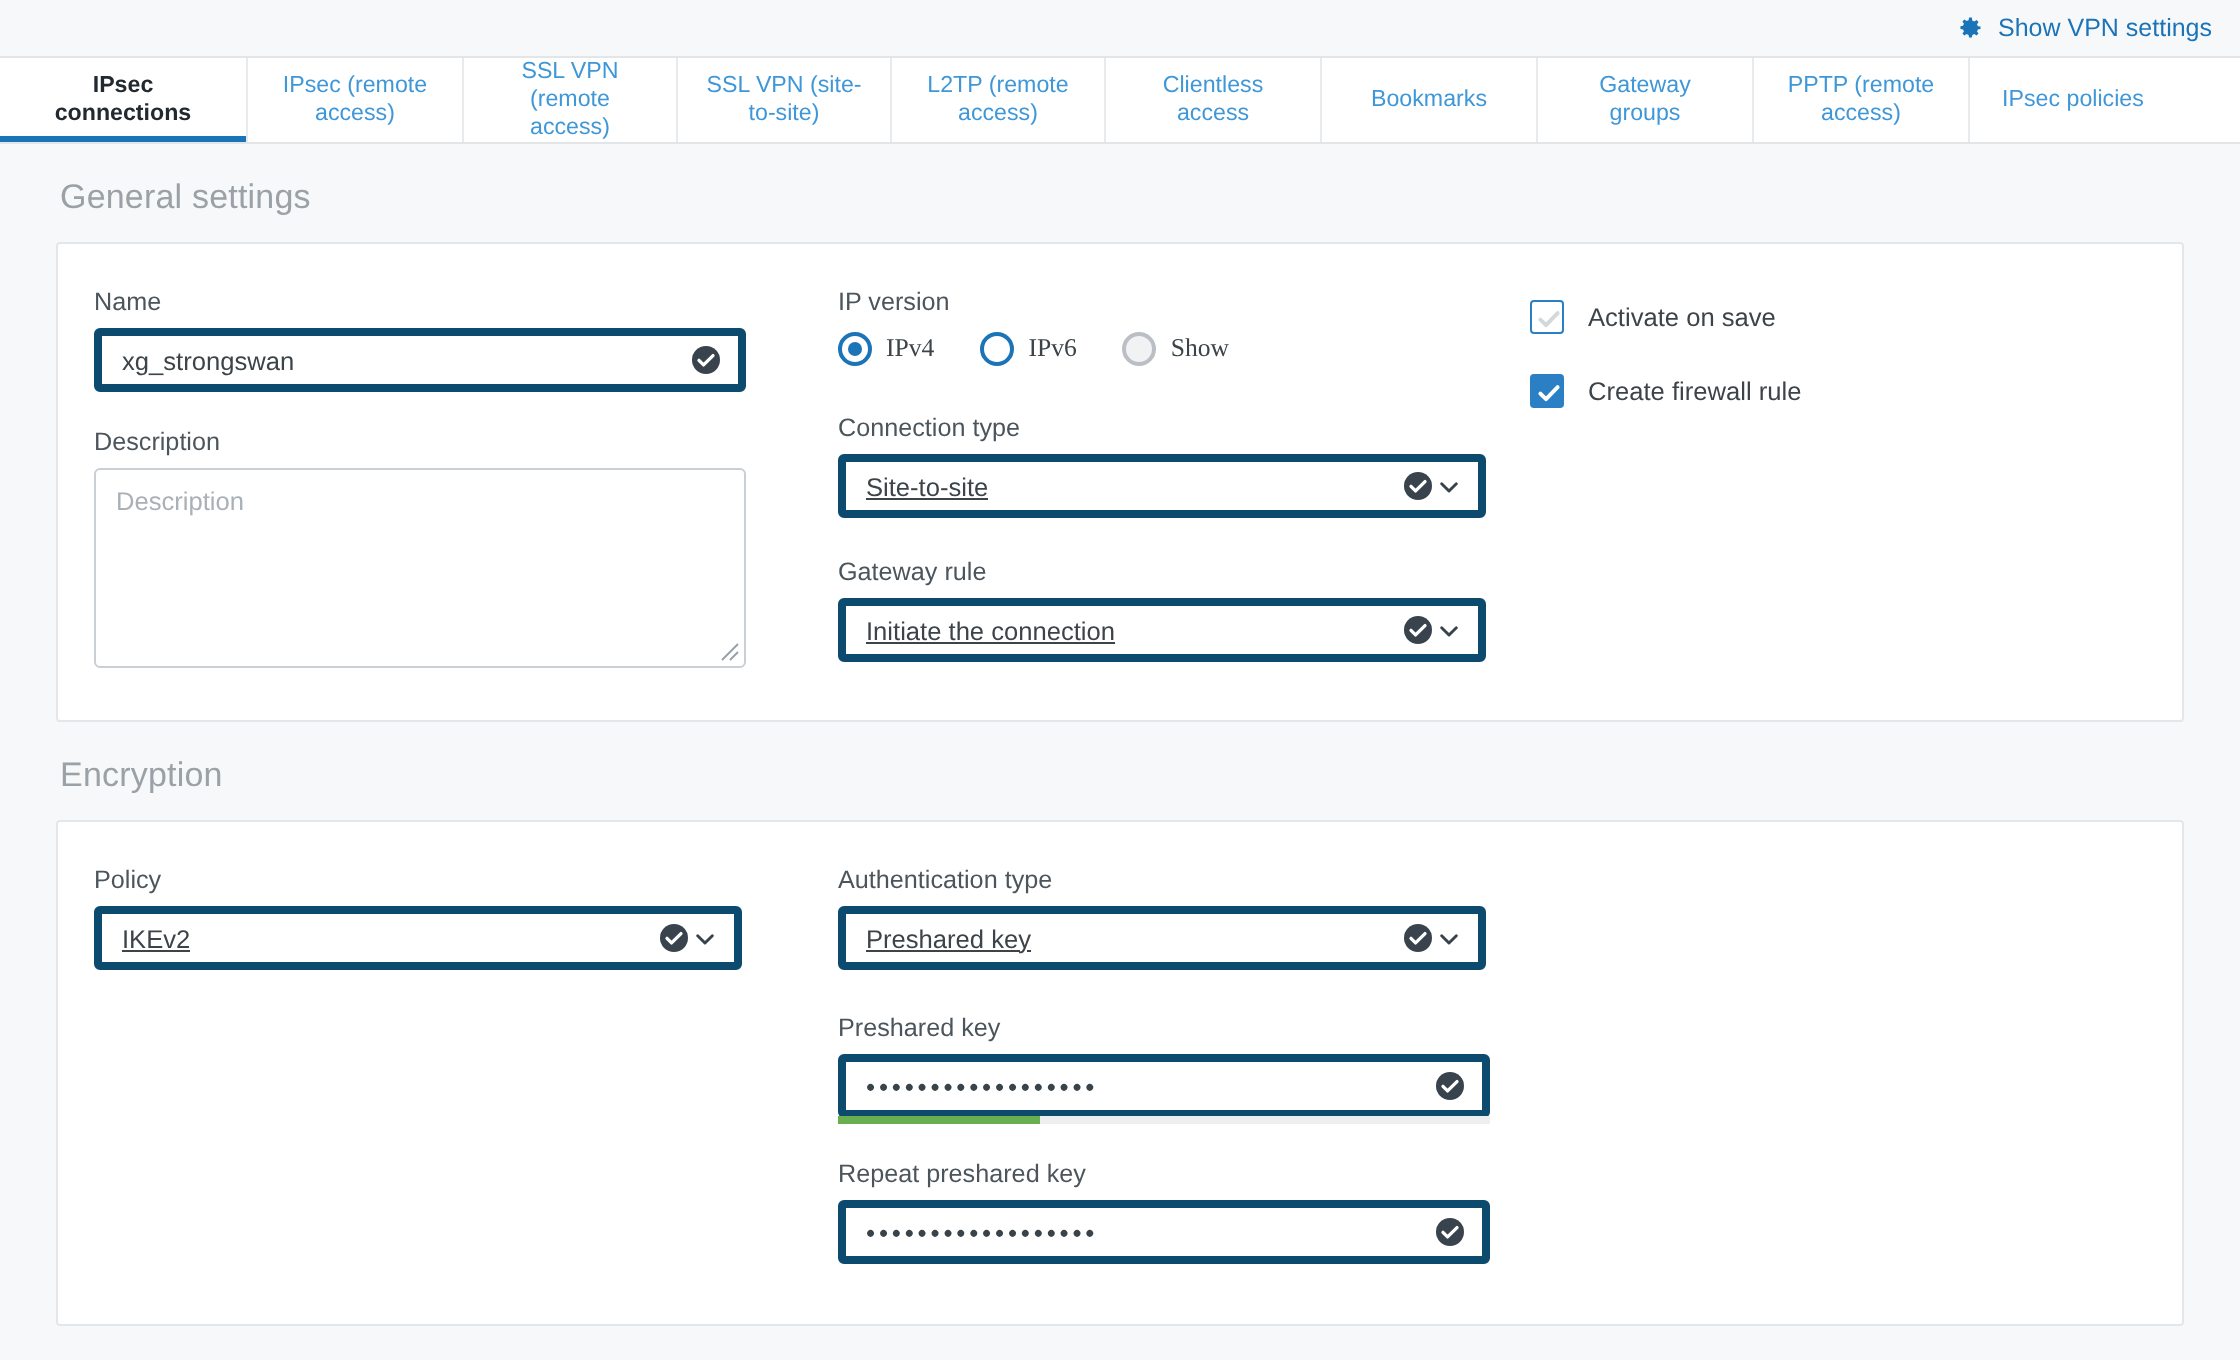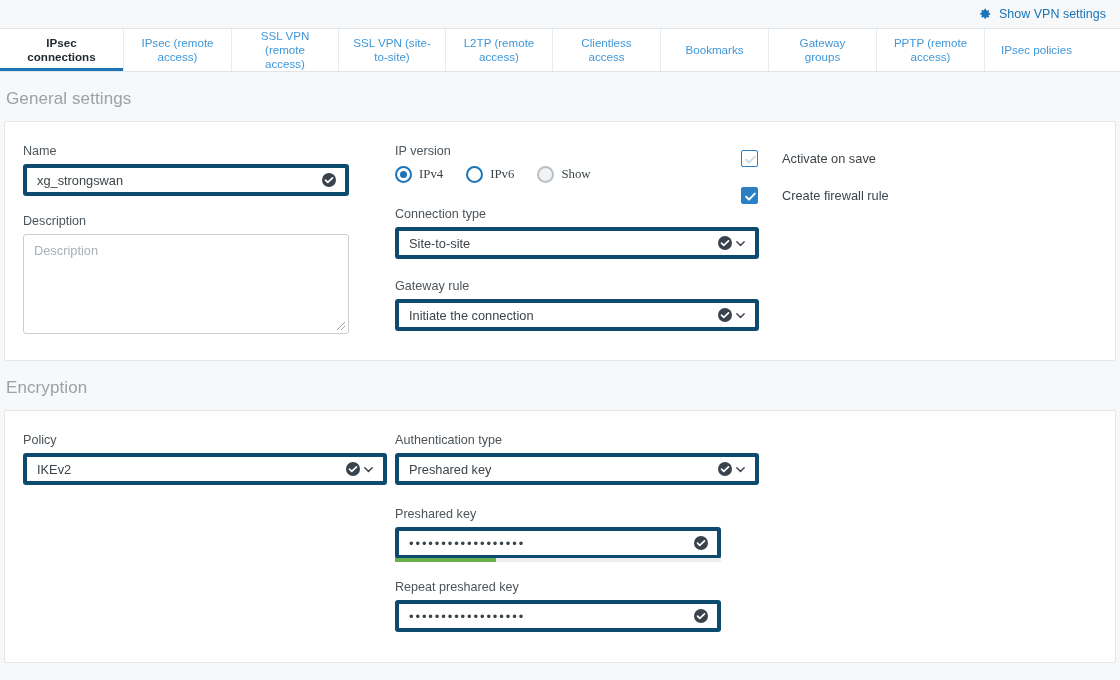--- a/index.html
+++ b/index.html
@@ -59,21 +59,21 @@
     position: relative;
   }
   .tab.active {
     color: #222a2f;
     font-weight: bold;
     box-shadow: inset 0 -3px 0 0 #1b74b8;
   }
   .tab:last-child { border-right: 0; }
 
   
-  .wrap { padding: 0 4px; }
+  .wrap { padding: 0 28px; }
   .section-title {
     font-size: 17px;
     color: #9aa1a7;
     padding: 17px 2px 12px 2px;
     letter-spacing: .1px;
   }
   .panel {
     background: #ffffff;
     border: 1px solid #e4e7e9;
     border-radius: 2px;
@@ -102,21 +102,21 @@
     height: 32px;
     background: #fff;
     border: 4px solid #0c4a6e;
     border-radius: 3px;
     display: flex;
     align-items: center;
     padding: 0 34px 0 10px;
     font-size: 12.8px;
     color: #3c4449;
   }
-  .inp.sel { width: 364px; padding-right: 46px; }
+  .inp.sel { width: 324px; padding-right: 46px; text-decoration: underline; }
   .inp .val { white-space: nowrap; overflow: hidden; text-overflow: ellipsis; }
   .adorn {
     position: absolute; right: 9px; top: 50%;
     transform: translateY(-50%);
     display: flex; align-items: center; gap: 3px;
   }
   .chk-badge { width: 14px; height: 14px; display: block; }
   .chev { width: 11px; height: 11px; display: block; }
 
   .ta {
@@ -164,21 +164,21 @@
   .rdo.ring { border-color: #1b74b8; background: #ffffff; }
   .rdo.on { border-color: #1b74b8; background: #ffffff; }
   .rdo.on::after {
     content: ""; position: absolute;
     left: 3px; top: 3px; width: 7px; height: 7px;
     border-radius: 50%; background: #1b74b8;
   }
 
   
   .cbrow {
-    display: flex; align-items: center; gap: 24px;
+    display: flex; align-items: center; gap: 12px;
     margin-bottom: 20px;
     cursor: pointer; user-select: none;
     font-size: 12.8px; color: #3c4449;
   }
   .cb {
     width: 17px; height: 17px; flex: 0 0 17px;
     border: 1px solid #2b7fc4; border-radius: 2px;
     background: #fff; position: relative;
   }
   .cb svg { position: absolute; left: 1px; top: 1px; }

